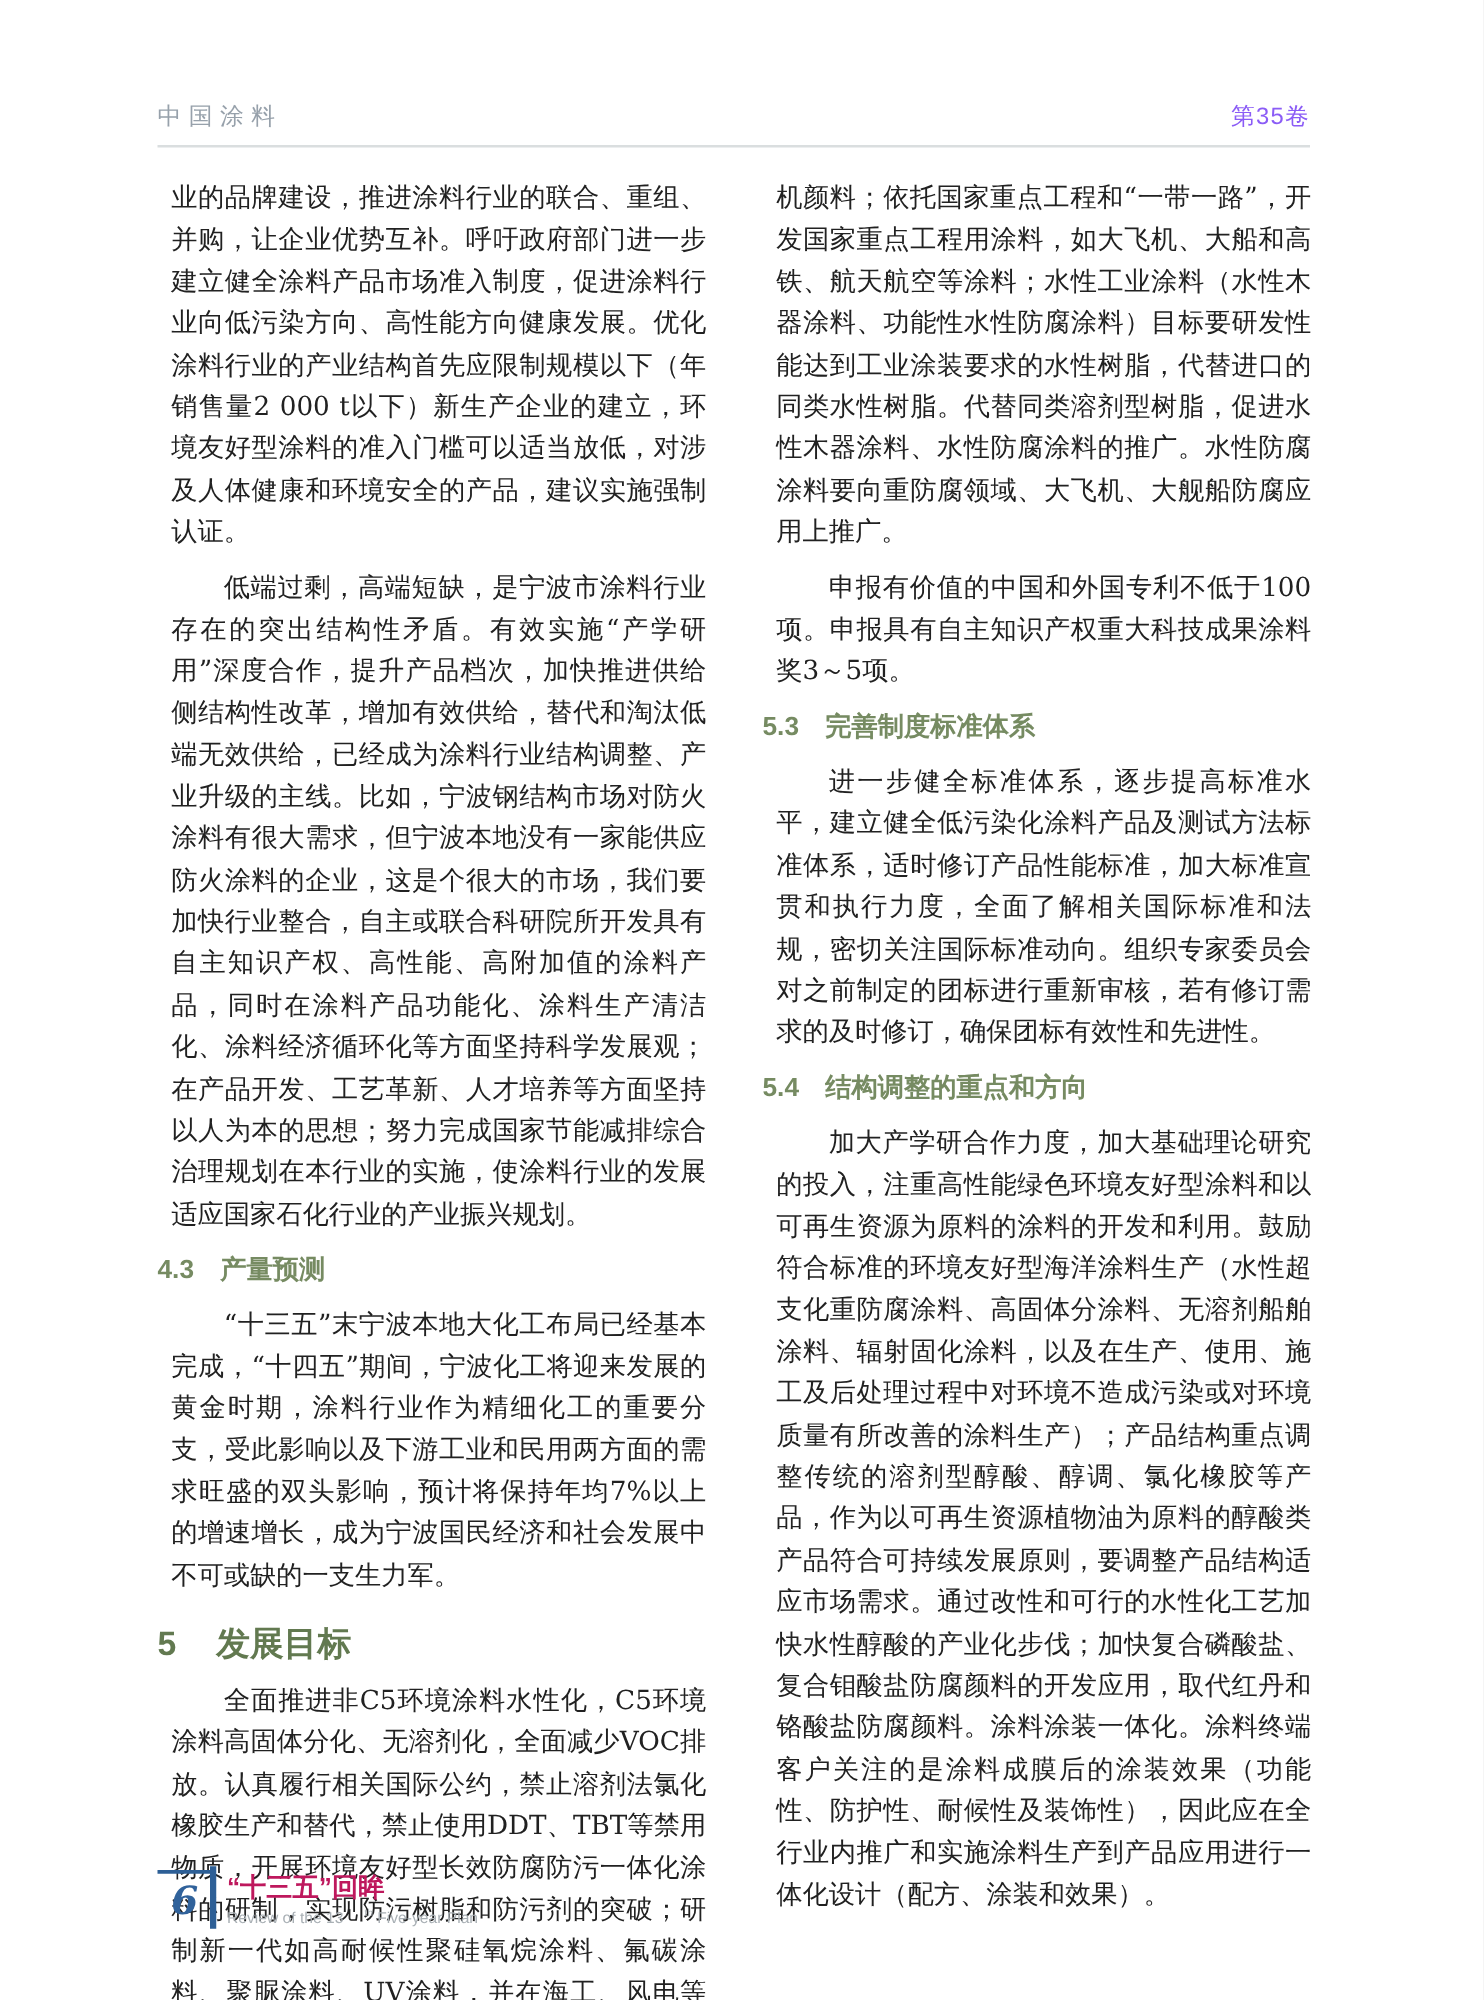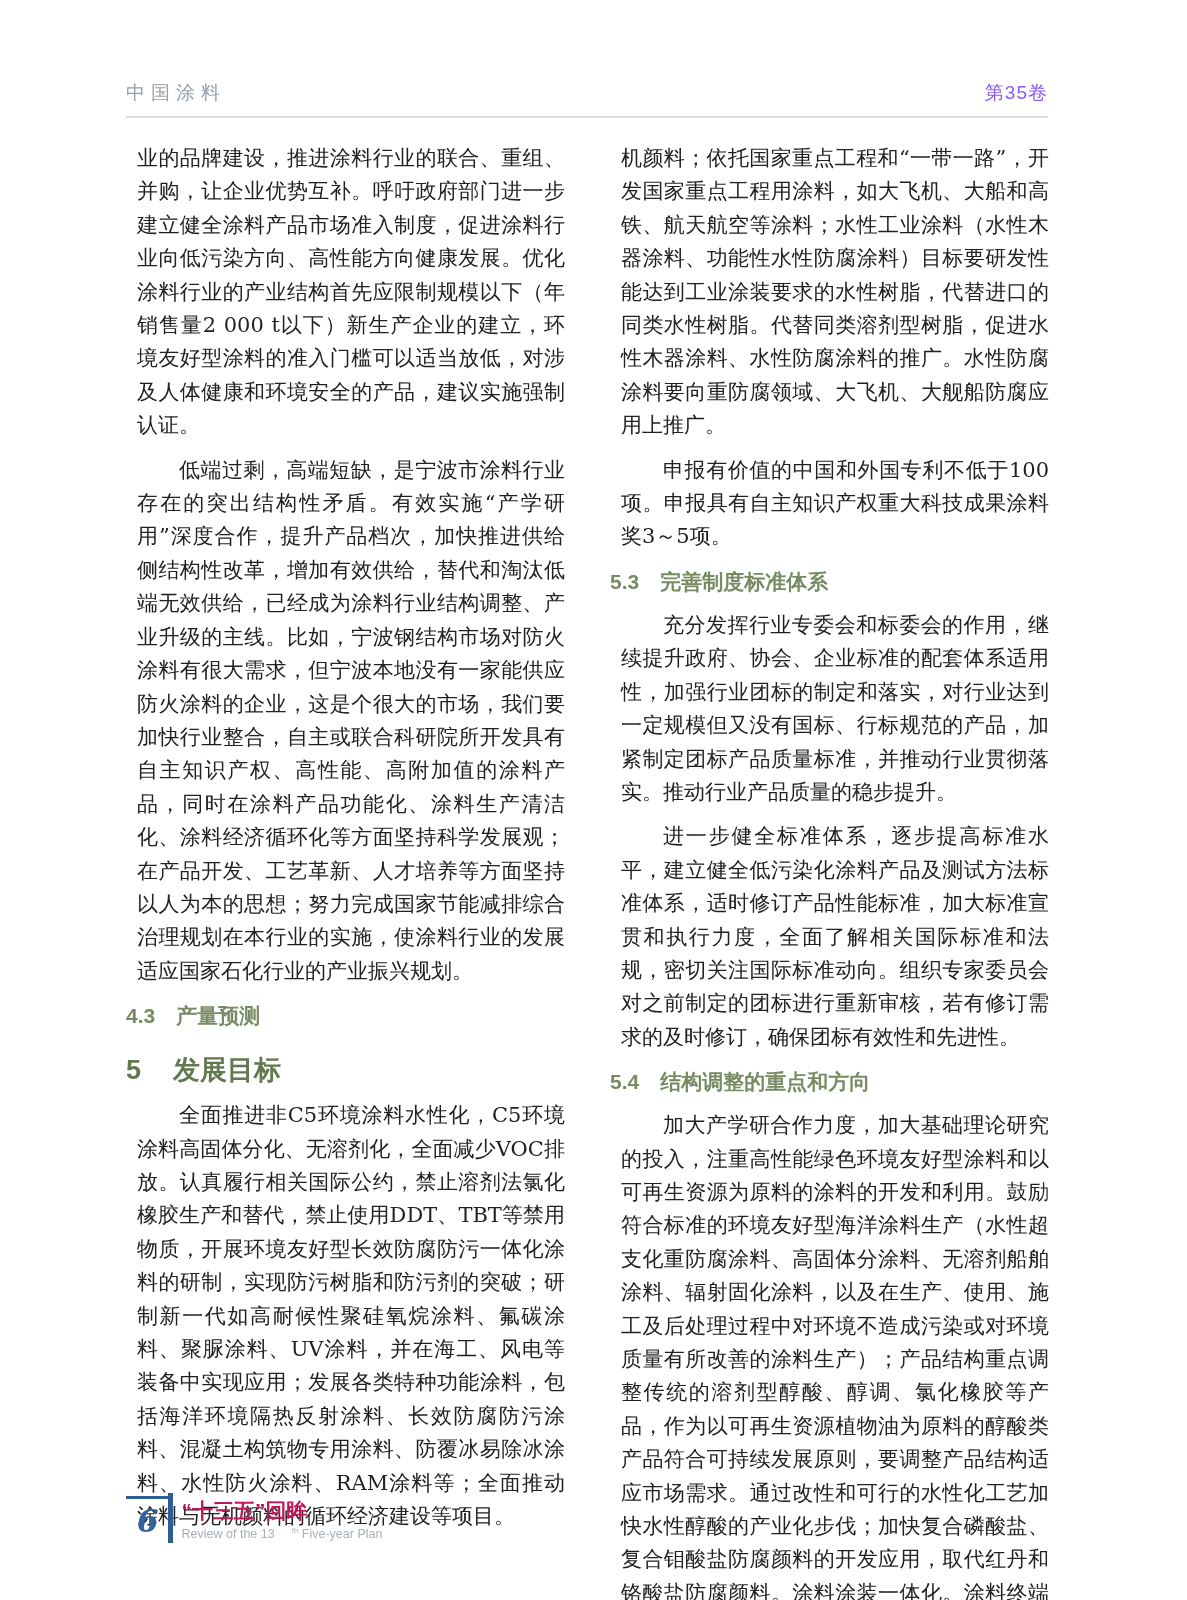--- a/index.html
+++ b/index.html
@@ -84,36 +84,36 @@
 
   <div class="columns">
 
     <div class="col">
       <p class="body">业的品牌建设，推进涂料行业的联合、重组、并购，让企业优势互补。呼吁政府部门进一步建立健全涂料产品市场准入制度，促进涂料行业向低污染方向、高性能方向健康发展。优化涂料行业的产业结构首先应限制规模以下（年销售量2 000 t以下）新生产企业的建立，环境友好型涂料的准入门槛可以适当放低，对涉及人体健康和环境安全的产品，建议实施强制认证。</p>
       <p class="body indent">低端过剩，高端短缺，是宁波市涂料行业存在的突出结构性矛盾。有效实施“产学研用”深度合作，提升产品档次，加快推进供给侧结构性改革，增加有效供给，替代和淘汰低端无效供给，已经成为涂料行业结构调整、产业升级的主线。比如，宁波钢结构市场对防火涂料有很大需求，但宁波本地没有一家能供应防火涂料的企业，这是个很大的市场，我们要加快行业整合，自主或联合科研院所开发具有自主知识产权、高性能、高附加值的涂料产品，同时在涂料产品功能化、涂料生产清洁化、涂料经济循环化等方面坚持科学发展观；在产品开发、工艺革新、人才培养等方面坚持以人为本的思想；努力完成国家节能减排综合治理规划在本行业的实施，使涂料行业的发展适应国家石化行业的产业振兴规划。</p>
       <div class="h3">
         <span class="hnum">4.3</span>
         <span class="htitle">产量预测</span>
       </div>
+      <p class="body indent">“十三五”末宁波本地大化工布局已经基本完成，“十四五”期间，宁波化工将迎来发展的黄金时期，涂料行业作为精细化工的重要分支，受此影响以及下游工业和民用两方面的需求旺盛的双头影响，预计将保持年均7%以上的增速增长，成为宁波国民经济和社会发展中不可或缺的一支生力军。</p>
       <div class="h2">
         <span class="hnum">5</span>
         <span class="htitle">发展目标</span>
       </div>
       <p class="body indent">全面推进非C5环境涂料水性化，C5环境涂料高固体分化、无溶剂化，全面减少VOC排放。认真履行相关国际公约，禁止溶剂法氯化橡胶生产和替代，禁止使用DDT、TBT等禁用物质，开展环境友好型长效防腐防污一体化涂料的研制，实现防污树脂和防污剂的突破；研制新一代如高耐候性聚硅氧烷涂料、氟碳涂料、聚脲涂料、UV涂料，并在海工、风电等装备中实现应用；发展各类特种功能涂料，包括海洋环境隔热反射涂料、长效防腐防污涂料、混凝土构筑物专用涂料、防覆冰易除冰涂料、水性防火涂料、RAM涂料等；全面推动涂料与无机颜料的循环经济建设等项目。</p>
 
     </div>
 
     <div class="col">
       <p class="body">机颜料；依托国家重点工程和“一带一路”，开发国家重点工程用涂料，如大飞机、大船和高铁、航天航空等涂料；水性工业涂料（水性木器涂料、功能性水性防腐涂料）目标要研发性能达到工业涂装要求的水性树脂，代替进口的同类水性树脂。代替同类溶剂型树脂，促进水性木器涂料、水性防腐涂料的推广。水性防腐涂料要向重防腐领域、大飞机、大舰船防腐应用上推广。</p>
       <p class="body indent">申报有价值的中国和外国专利不低于100项。申报具有自主知识产权重大科技成果涂料奖3～5项。</p>
       <div class="h3">
         <span class="hnum">5.3</span>
         <span class="htitle">完善制度标准体系</span>
       </div>
-      <p class="body indent">充分发挥行业专委会和标委会的作用，继续提升政府、协会、企业标准的配套体系适用性，加强行业团标的制定和落实，对行业达到一定规模但又没有国标、行标规范的产品，加紧制定团标产品质量标准，并推动行业贯彻落实。推动行业产品质量的稳步提升。</p>
       <p class="body indent">进一步健全标准体系，逐步提高标准水平，建立健全低污染化涂料产品及测试方法标准体系，适时修订产品性能标准，加大标准宣贯和执行力度，全面了解相关国际标准和法规，密切关注国际标准动向。组织专家委员会对之前制定的团标进行重新审核，若有修订需求的及时修订，确保团标有效性和先进性。</p>
       <div class="h3">
         <span class="hnum">5.4</span>
         <span class="htitle">结构调整的重点和方向</span>
       </div>
       <p class="body indent">加大产学研合作力度，加大基础理论研究的投入，注重高性能绿色环境友好型涂料和以可再生资源为原料的涂料的开发和利用。鼓励符合标准的环境友好型海洋涂料生产（水性超支化重防腐涂料、高固体分涂料、无溶剂船舶涂料、辐射固化涂料，以及在生产、使用、施工及后处理过程中对环境不造成污染或对环境质量有所改善的涂料生产）；产品结构重点调整传统的溶剂型醇酸、醇调、氯化橡胶等产品，作为以可再生资源植物油为原料的醇酸类产品符合可持续发展原则，要调整产品结构适应市场需求。通过改性和可行的水性化工艺加快水性醇酸的产业化步伐；加快复合磷酸盐、复合钼酸盐防腐颜料的开发应用，取代红丹和铬酸盐防腐颜料。涂料涂装一体化。涂料终端客户关注的是涂料成膜后的涂装效果（功能性、防护性、耐候性及装饰性），因此应在全行业内推广和实施涂料生产到产品应用进行一体化设计（配方、涂装和效果）。</p>
 
     </div>
 
   </div>

